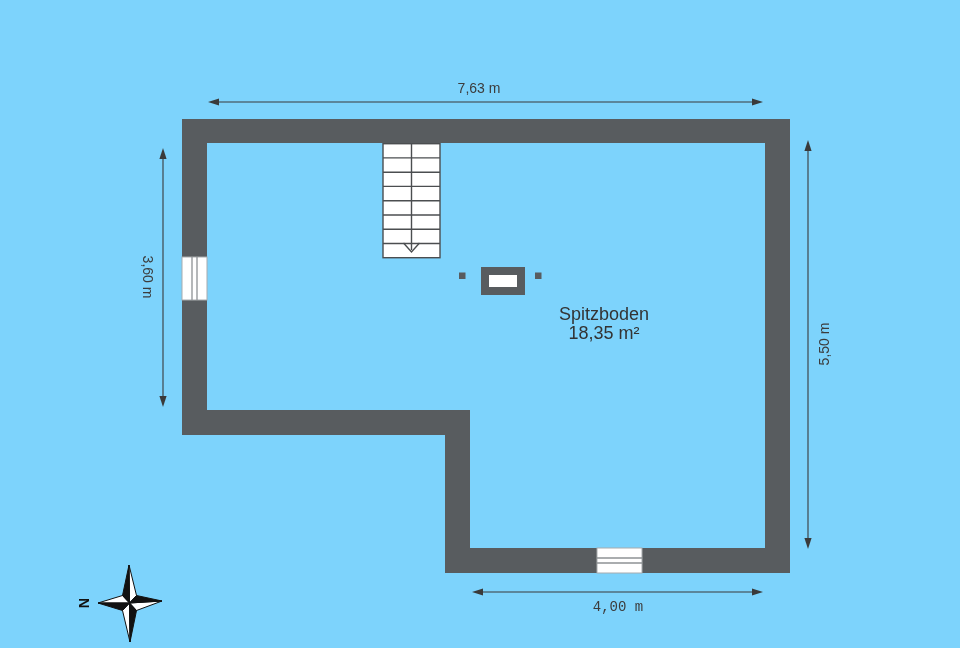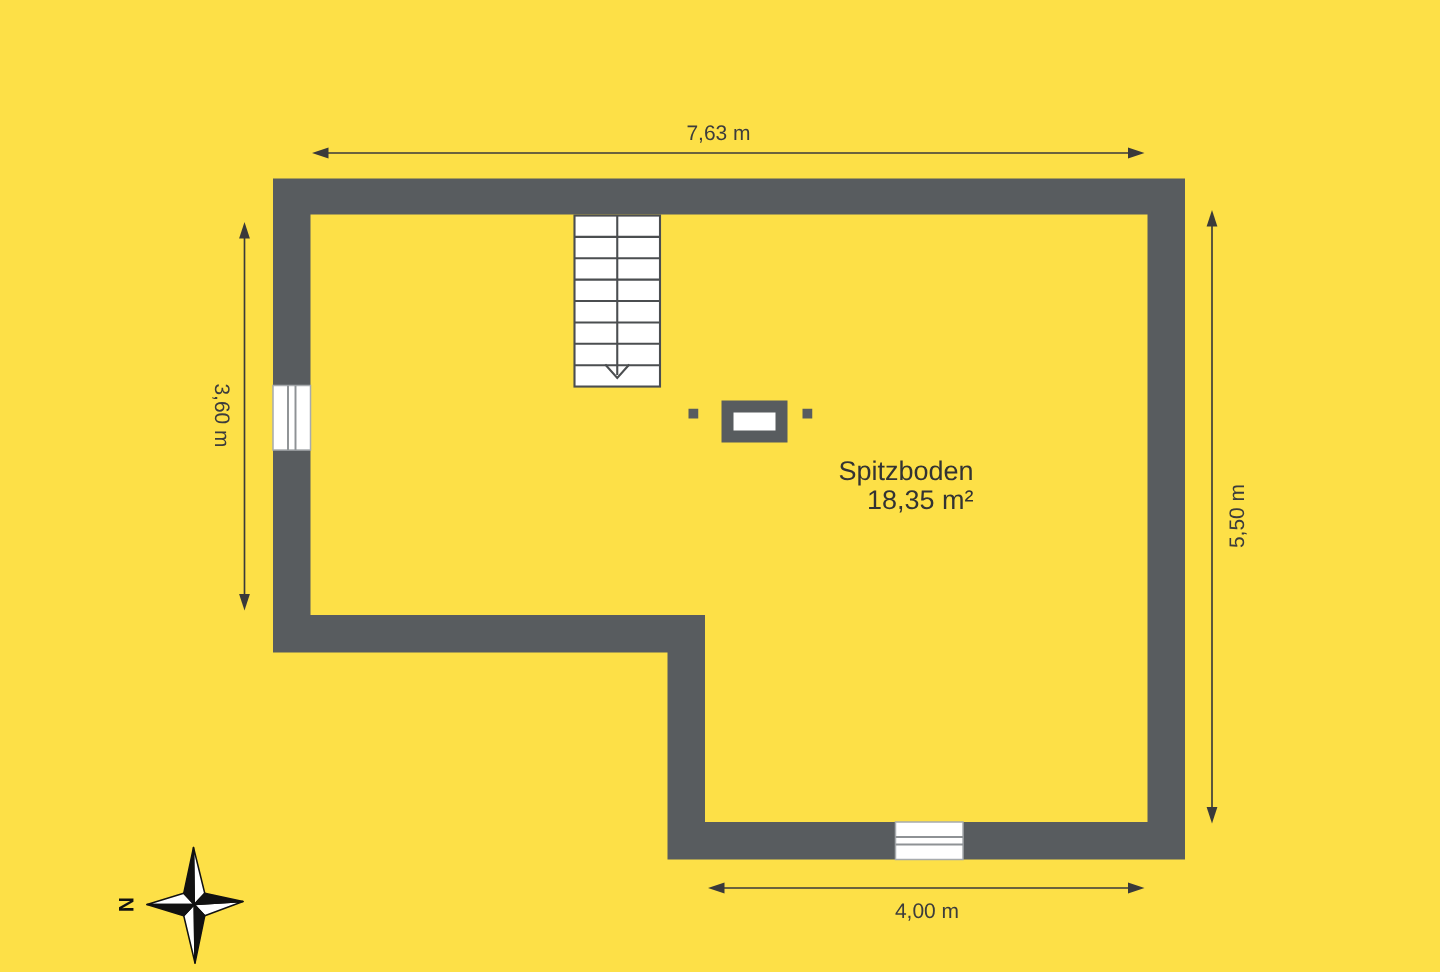--- a/index.html
+++ b/index.html
@@ -5,21 +5,21 @@
   html, body {
     margin: 0;
     padding: 0;
     background: #ffffff;
     font-family: "Liberation Sans", "DejaVu Sans", sans-serif;
   }
   .canvas {
     position: relative;
     width: 960px;
     height: 648px;
-    background: #fde047;
+    background: #7dd3fc;
     overflow: hidden;
   }
   .plan-svg {
     position: absolute;
     left: 0;
     top: 0;
   }
   .label {
     position: absolute;
     color: #3c3c3c;
@@ -27,21 +27,21 @@
     white-space: nowrap;
     transform: translate(-50%, -50%);
   }
   .label.rot-cw  { transform: translate(-50%, -50%) rotate(90deg); }
   .label.rot-ccw { transform: translate(-50%, -50%) rotate(-90deg); }
   .room-label {
     position: absolute;
     left: 604px;
     top: 324px;
     transform: translate(-50%, -50%);
-    text-align: right;
+    text-align: center;
     color: #333333;
     font-size: 18px;
     line-height: 19px;
   }
   .compass-n {
     position: absolute;
     left: 84px;
     top: 603px;
     transform: translate(-50%, -50%) rotate(90deg);
     font-size: 14px;
@@ -123,21 +123,21 @@
       <polygon points="98,603 122.5,610.5 129.5,603" fill="#111111"></polygon>
     </g>
   </svg>
 
   <div class="label" style="left:479px; top:88px;">7,63 m</div>
 
   <div class="label rot-cw" style="left:148px; top:277px;">3,60 m</div>
 
   <div class="label rot-ccw" style="left:824px; top:344px;">5,50 m</div>
 
-  <div class="label" style="left:618px; top:607px;">4,00 m</div>
+  <div class="label" style="left:618px; top:607px;font-family:Liberation Mono, monospace;">4,00 m</div>
 
   <div class="room-label">
     <div>Spitzboden</div>
     <div>18,35 m²</div>
   </div>
 
   <div class="compass-n">N</div>
 
 </div>
 

